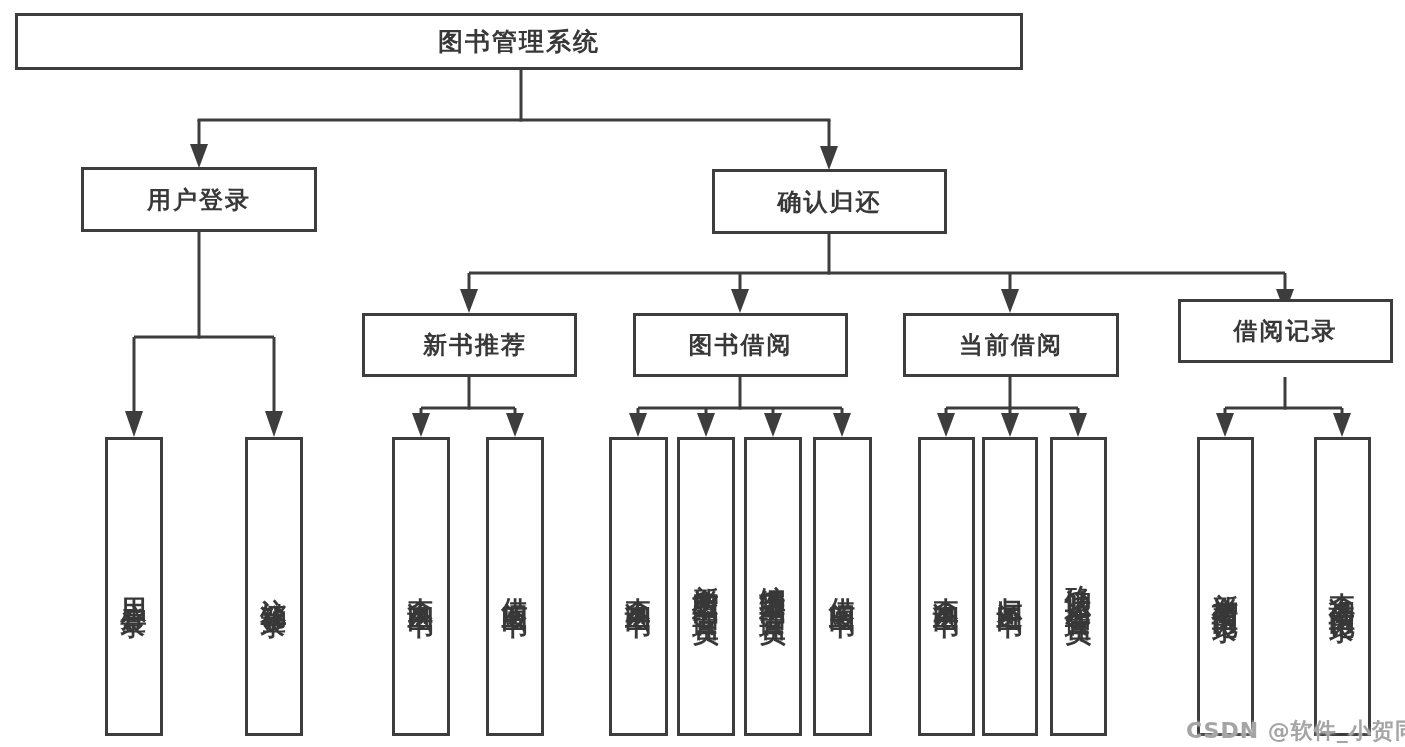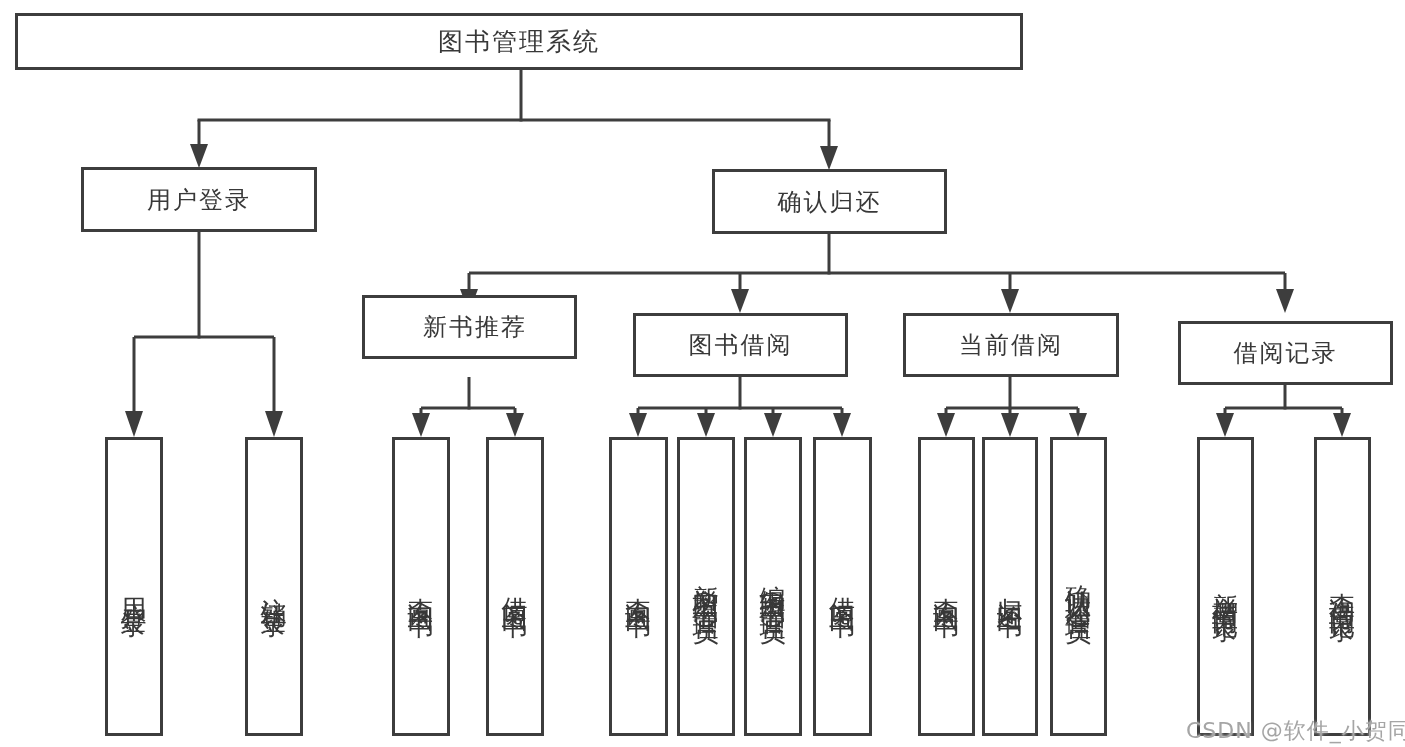--- a/index.html
+++ b/index.html
@@ -9,20 +9,21 @@
     --canvas-bg:#ffffff;
     --watermark:#a5a5a5;
   }
   html,body{margin:0;padding:0;background:#fff;}
   .canvas{
     position:relative;
     width:1405px;height:747px;
     background:var(--canvas-bg);
     font-family:"DejaVu Sans","Liberation Sans",sans-serif;
     overflow:hidden;
+    font-weight:bold;
   }
   svg.wires{position:absolute;left:0;top:0;z-index:1;}
   svg.wires line,svg.wires polyline{stroke:var(--line);stroke-width:3;fill:none;}
   svg.wires polygon{fill:var(--line);stroke:none;}
   .box{
     position:absolute;
     box-sizing:border-box;
     border:3px solid var(--line);
     background:var(--box-bg);
     display:flex;align-items:center;justify-content:center;
@@ -134,30 +135,30 @@
     <span class="lbl">图书管理系统</span>
   </div>
 
   <div class="box hnode" style="left:81px;top:167px;width:236px;height:65px;">
     <span class="lbl">用户登录</span>
   </div>
   <div class="box hnode" style="left:712px;top:169px;width:235px;height:65px;">
     <span class="lbl">确认归还</span>
   </div>
 
-  <div class="box hnode" style="left:362px;top:295px;width:215px;height:64px;padding-left:11px;">
+  <div class="box hnode" style="left:362px;top:313px;width:215px;height:64px;padding-left:11px;">
     <span class="lbl">新书推荐</span>
   </div>
   <div class="box hnode" style="left:633px;top:313px;width:215px;height:64px;text-align:right;">
     <span class="lbl">图书借阅</span>
   </div>
   <div class="box hnode" style="left:903px;top:313px;width:216px;height:64px;text-align:center;">
     <span class="lbl">当前借阅</span>
   </div>
-  <div class="box hnode" style="left:1178px;top:321px;width:215px;height:64px;">
+  <div class="box hnode" style="left:1178px;top:299px;width:215px;height:64px;">
     <span class="lbl">借阅记录</span>
   </div>
 
   <div class="box leaf" style="left:105px;top:437px;width:58px;height:299px;">
     <span class="lbl">用户登录</span>
   </div>
   <div class="box leaf" style="left:245px;top:437px;width:58px;height:299px;">
     <span class="lbl">注销登录</span>
   </div>
 

